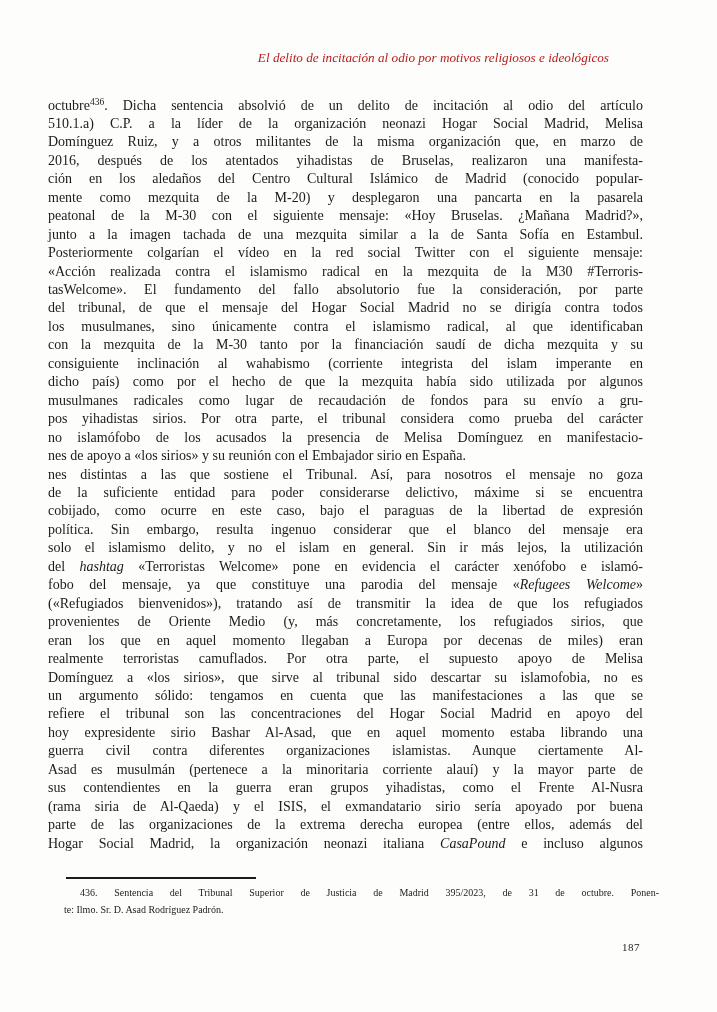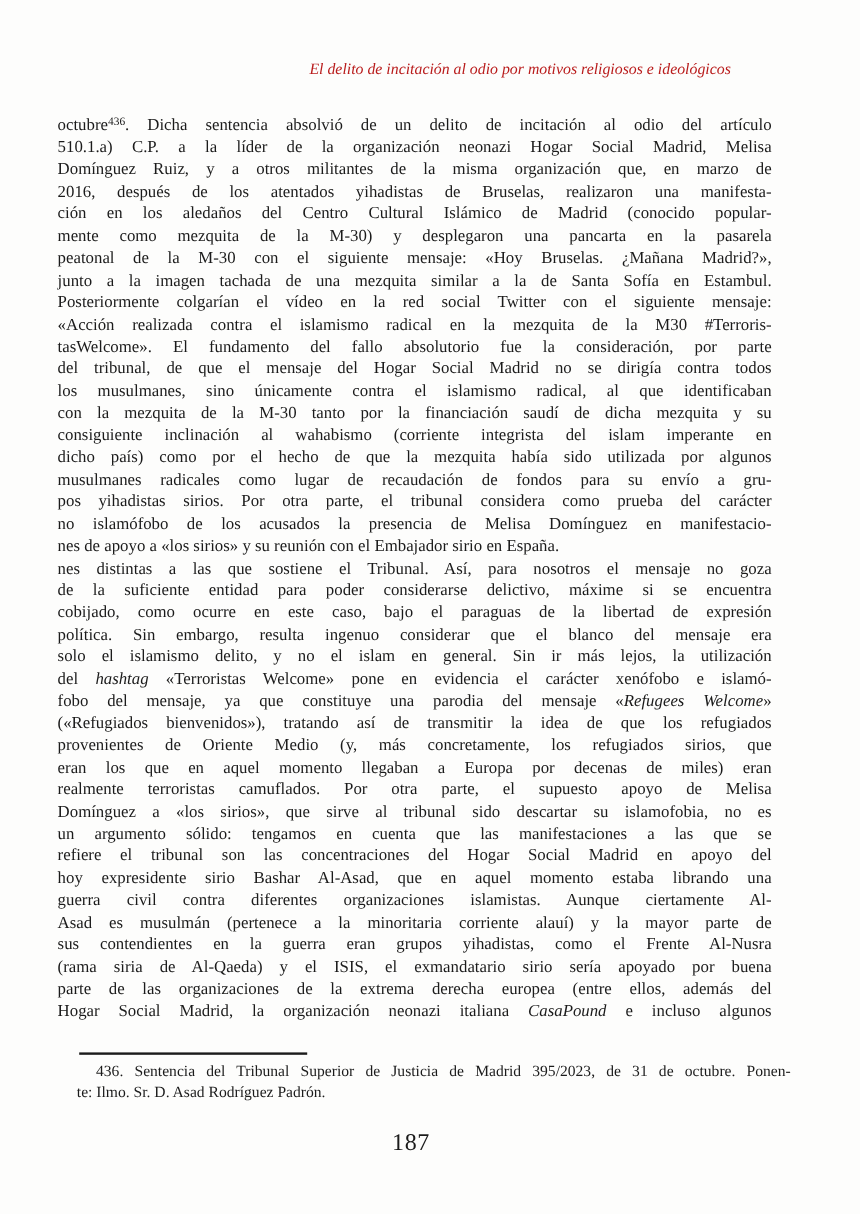--- a/index.html
+++ b/index.html
@@ -27,44 +27,44 @@
   .line { text-align:justify; text-align-last:justify; }
   .line-left { text-align-last:left; }
   .run-i { font-style:italic; }
   .run-sup { font-size:9.5px; vertical-align:4.5px; }
   .footnote-rule {
     position:absolute; left:66px; top:877px; width:190px; height:0;
     border-top:2px solid #1b1b1b;
   }
   .footnote {
     position:absolute; left:64px; top:885px; width:595px;
-    font-size:13px;
+    font-size:10px;
     line-height:16.8px;
     text-justify:inter-word;
   }
   .page-number {
     position:absolute; left:45px; top:941px; width:595px;
-    text-align:center;
-    font-size:20px;
+    text-align:right;
+    font-size:11px;
     letter-spacing:0.5px;
   }
 </style>
 </head>
 <body>
 
 <div class="page">
   <div class="running-head">El delito de incitación al odio por motivos religiosos e ideológicos</div>
 
   <div class="body-text">
       <div class="line"><span>octubre</span><span class="run-sup">436</span><span>. Dicha sentencia absolvió de un delito de incitación al odio del artículo</span></div>
       <div class="line"><span>510.1.a) C.P. a la líder de la organización neonazi Hogar Social Madrid, Melisa</span></div>
       <div class="line"><span>Domínguez Ruiz, y a otros militantes de la misma organización que, en marzo de</span></div>
       <div class="line"><span>2016, después de los atentados yihadistas de Bruselas, realizaron una manifesta-</span></div>
       <div class="line"><span>ción en los aledaños del Centro Cultural Islámico de Madrid (conocido popular-</span></div>
-      <div class="line"><span>mente como mezquita de la M-30) y desplegaron una pancarta en la pasarela</span></div>
+      <div class="line"><span>mente como mezquita de la M-20) y desplegaron una pancarta en la pasarela</span></div>
       <div class="line"><span>peatonal de la M-30 con el siguiente mensaje: «Hoy Bruselas. ¿Mañana Madrid?»,</span></div>
       <div class="line"><span>junto a la imagen tachada de una mezquita similar a la de Santa Sofía en Estambul.</span></div>
       <div class="line"><span>Posteriormente colgarían el vídeo en la red social Twitter con el siguiente mensaje:</span></div>
       <div class="line"><span>«Acción realizada contra el islamismo radical en la mezquita de la M30 #Terroris-</span></div>
       <div class="line"><span>tasWelcome». El fundamento del fallo absolutorio fue la consideración, por parte</span></div>
       <div class="line"><span>del tribunal, de que el mensaje del Hogar Social Madrid no se dirigía contra todos</span></div>
       <div class="line"><span>los musulmanes, sino únicamente contra el islamismo radical, al que identificaban</span></div>
       <div class="line"><span>con la mezquita de la M-30 tanto por la financiación saudí de dicha mezquita y su</span></div>
       <div class="line"><span>consiguiente inclinación al wahabismo (corriente integrista del islam imperante en</span></div>
       <div class="line"><span>dicho país) como por el hecho de que la mezquita había sido utilizada por algunos</span></div>

